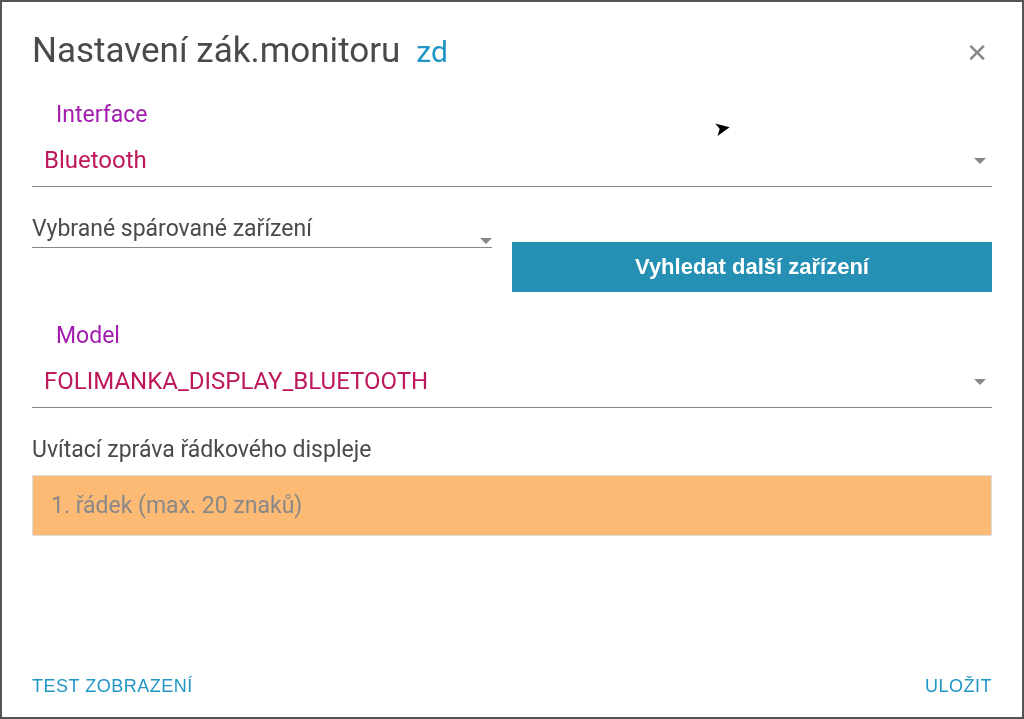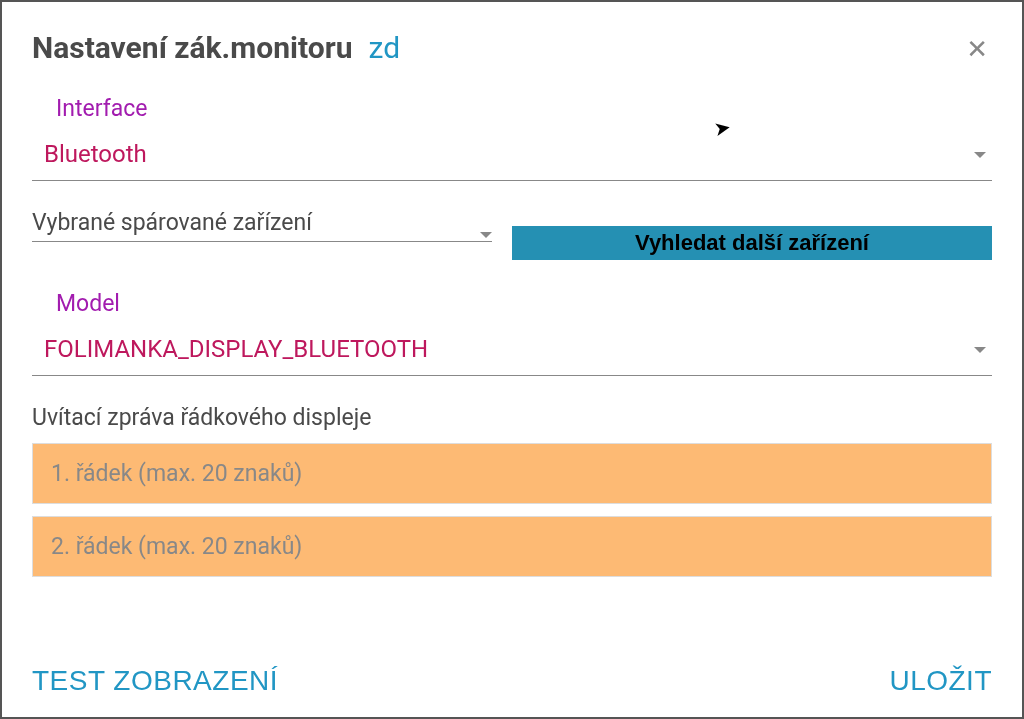--- a/index.html
+++ b/index.html
@@ -29,22 +29,22 @@
       align-items: baseline;
       justify-content: space-between;
       margin-bottom: 30px;
     }
     .dialog-title-wrap {
       display: flex;
       align-items: baseline;
       gap: 16px;
     }
     .dialog-title {
-      font-size: 30px;
-      font-weight: 700;
+      font-size: 35px;
+      font-weight: 400;
       color: #4a4a4a;
     }
     .dialog-title-suffix {
       font-size: 30px;
       font-weight: 400;
       color: #2196c4;
     }
     .close-icon {
       font-size: 26px;
       color: #888;
@@ -109,27 +109,27 @@
       top: -6px;
       width: 0;
       height: 0;
       border-left: 6px solid transparent;
       border-right: 6px solid transparent;
       border-top: 6px solid #888;
     }
     .search-btn {
       flex: 1;
       background: #2590b3;
-      color: #000000;
+      color: #ffffff;
       border: none;
       font-size: 22px;
       font-weight: 700;
-      padding: 4px 10px;
-      cursor: pointer;
-      margin-top: 17px;
+      padding: 12px 10px;
+      cursor: pointer;
+      margin-top: 27px;
     }
     .welcome-label {
       font-size: 23px;
       color: #4a4a4a;
       font-weight: 400;
       margin-bottom: 12px;
       display: block;
     }
     .text-input {
       width: 100%;
@@ -147,21 +147,21 @@
     .dialog-footer {
       margin-top: auto;
       display: flex;
       justify-content: space-between;
       align-items: center;
       padding-top: 16px;
     }
     .footer-btn {
       background: none;
       border: none;
-      font-size: 28px;
+      font-size: 18px;
       font-weight: 500;
       color: #2196c4;
       cursor: pointer;
       letter-spacing: 0.5px;
     }
     .cursor {
       position: absolute;
       top: 116px;
       left: 714px;
       font-size: 20px;
@@ -200,21 +200,20 @@
   </div>
 
   <label class="field-label">Model</label>
   <div class="select-wrap">
     <span class="select-value">FOLIMANKA_DISPLAY_BLUETOOTH</span>
     <span class="select-caret"></span>
   </div>
 
   <label class="welcome-label">Uvítací zpráva řádkového displeje</label>
   <input type="text" class="text-input" placeholder="1. řádek (max. 20 znaků)" style="">
-  <input type="text" class="text-input" placeholder="2. řádek (max. 20 znaků)" style="">
 
   <div class="dialog-footer">
     <button class="footer-btn">TEST ZOBRAZENÍ</button>
     <button class="footer-btn">ULOŽIT</button>
   </div>
 
 </div>
 
 <div class="cursor">➤</div>
 

